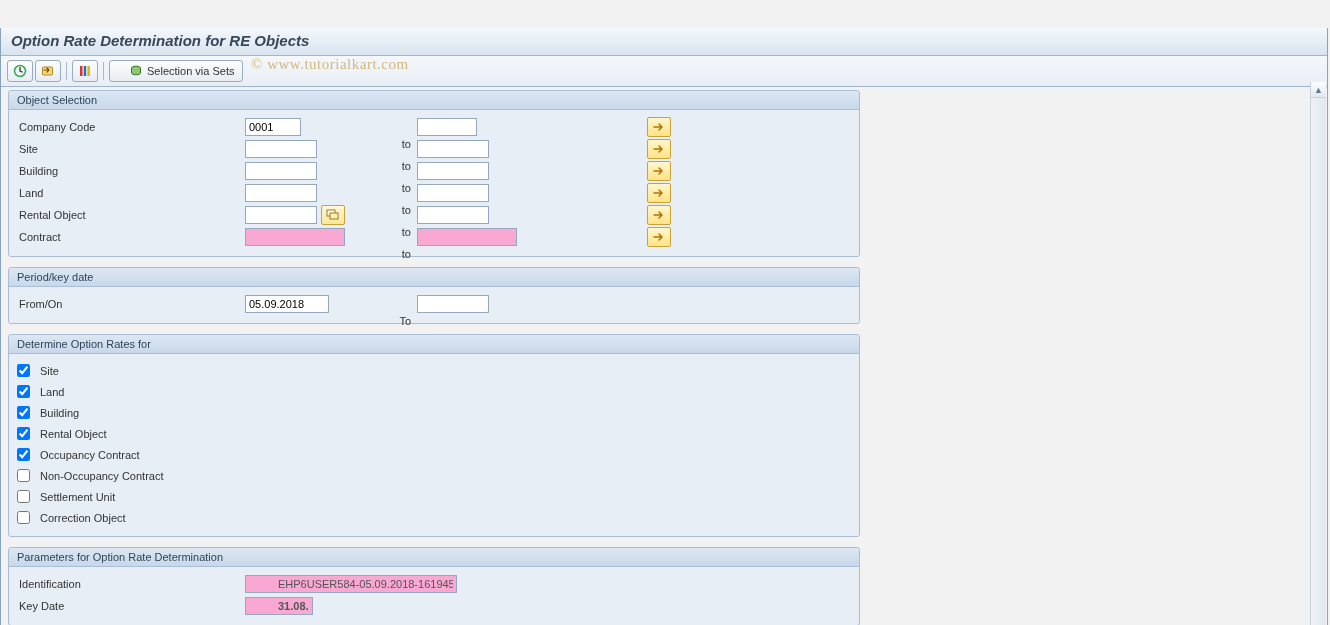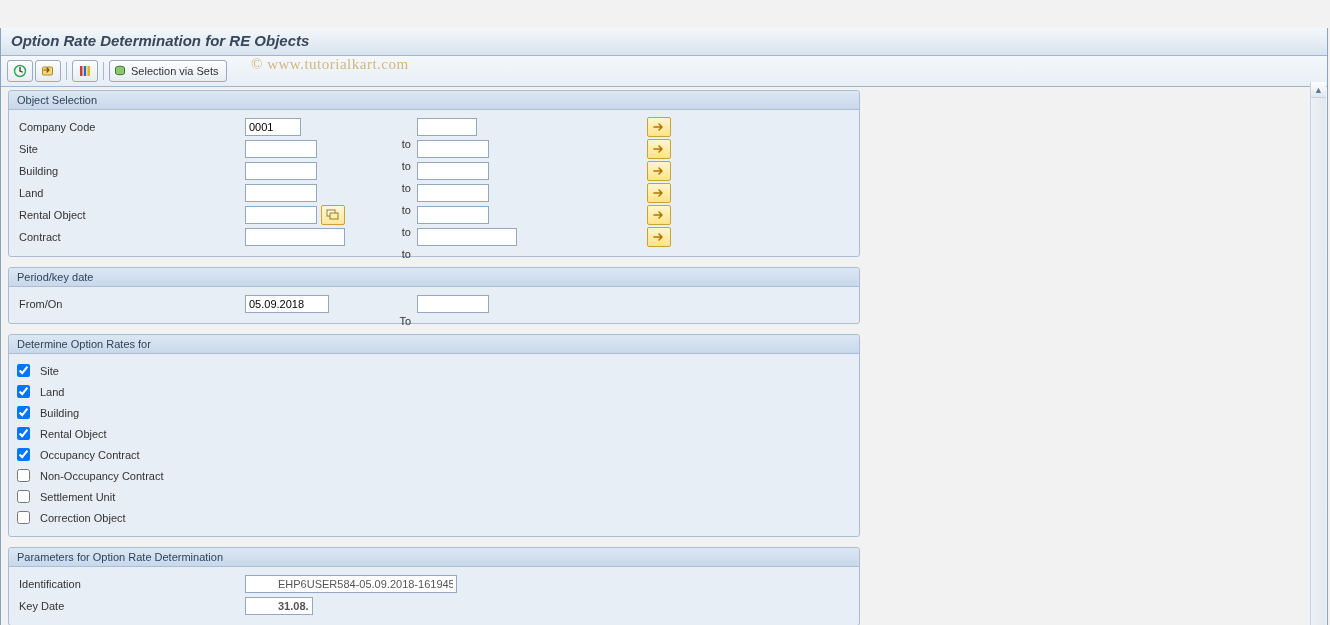--- a/index.html
+++ b/index.html
@@ -145,21 +145,21 @@
   input.sap-input {
     font-family: inherit;
     font-size: 11px;
     height: 18px;
     padding: 0 3px;
     border: 1px solid #94a9bf;
     background: #fff;
     box-sizing: border-box;
   }
   input.sap-input.ro {
-    background: #ffffff;
+    background: #f9a8d4;
     color: #555;
     padding-left: 32px;
   }
   .from-cell { width: 100px; display:flex; gap:4px; align-items:center; }
   .to-cell   { width: 130px; display:flex; }
   .btn-cell  { display:flex; gap:4px; margin-left:auto; padding-right:180px; }
   .multi-btn, .after-btn {
     width: 22px;
     height: 18px;
     background: linear-gradient(#fff6cf,#ffe385);
@@ -223,21 +223,21 @@
     <div class="tb-btn icon-only">
       <span class="icon">
         <svg width="14" height="14" viewBox="0 0 14 14">
             <rect x="2" y="2" width="2.5" height="10" fill="#d33"></rect>
             <rect x="5.7" y="2" width="2.5" height="10" fill="#27a"></rect>
             <rect x="9.4" y="2" width="2.5" height="10" fill="#e8b400"></rect>
           </svg>
       </span>
     </div>
     <div class="tb-sep"></div>
-    <div class="tb-btn" style="padding:0 8px 0 3px;">
+    <div class="tb-btn" style="padding:0 8px 0 19px;">
       <span class="icon">
         <svg width="14" height="14" viewBox="0 0 14 14">
             <ellipse cx="7" cy="4" rx="4.5" ry="1.8" fill="#8fc574" stroke="#3a7a24"></ellipse>
             <path d="M2.5 4 V9 a4.5 1.8 0 0 0 9 0 V4" fill="#8fc574" stroke="#3a7a24"></path>
           </svg>
       </span>
       <span>Selection via Sets</span>
     </div>
     <div class="watermark">© www.tutorialkart.com</div>
   </div>

